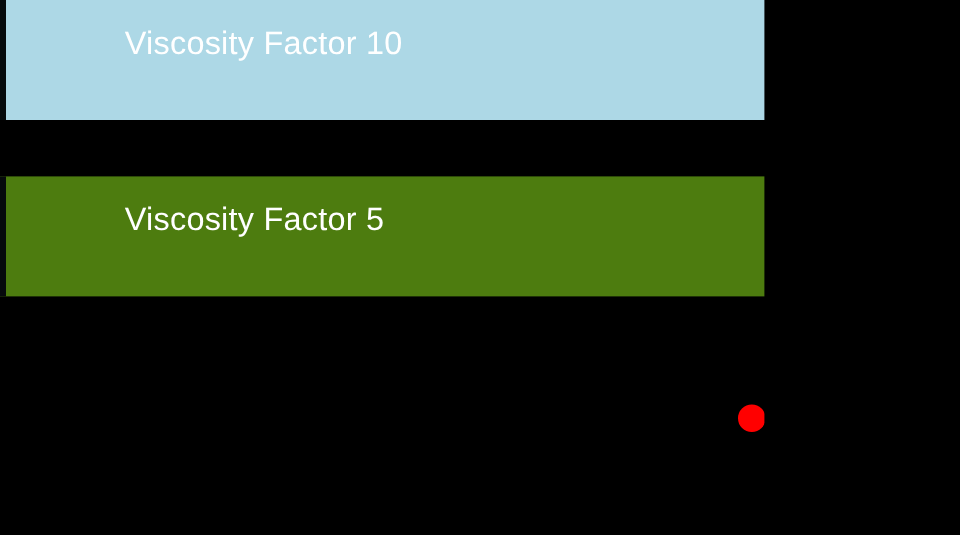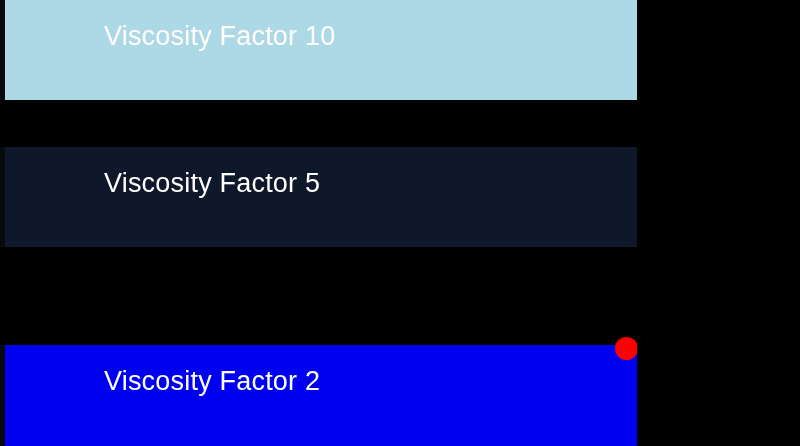--- a/index.html
+++ b/index.html
@@ -42,21 +42,21 @@
     top: 0px;
     height: 100px;
     background: #ADD8E6;
   }
   #band-viscosity-10 .band-label {
     top: 23px;
   }
   #band-viscosity-5 {
     top: 147px;
     height: 100px;
-    background: #0f172a;
+    background: #4d7c0f;
   }
   #band-viscosity-5 .band-label {
     top: 23px;
   }
   #band-viscosity-2 {
     top: 345px;
     height: 101px;
     background: #0000F0;
     border-bottom: none;
   }
@@ -79,19 +79,16 @@
 <div id="stage">
 
   <div class="band" id="band-viscosity-10">
     <span class="band-label">Viscosity Factor 10</span>
   </div>
 
   <div class="band" id="band-viscosity-5">
     <span class="band-label">Viscosity Factor 5</span>
   </div>
 
-  <div class="band" id="band-viscosity-2">
-    <span class="band-label">Viscosity Factor 2</span>
-  </div>
 
   <div id="marker-dot"></div>
 
 </div>
 
 </body></html>

